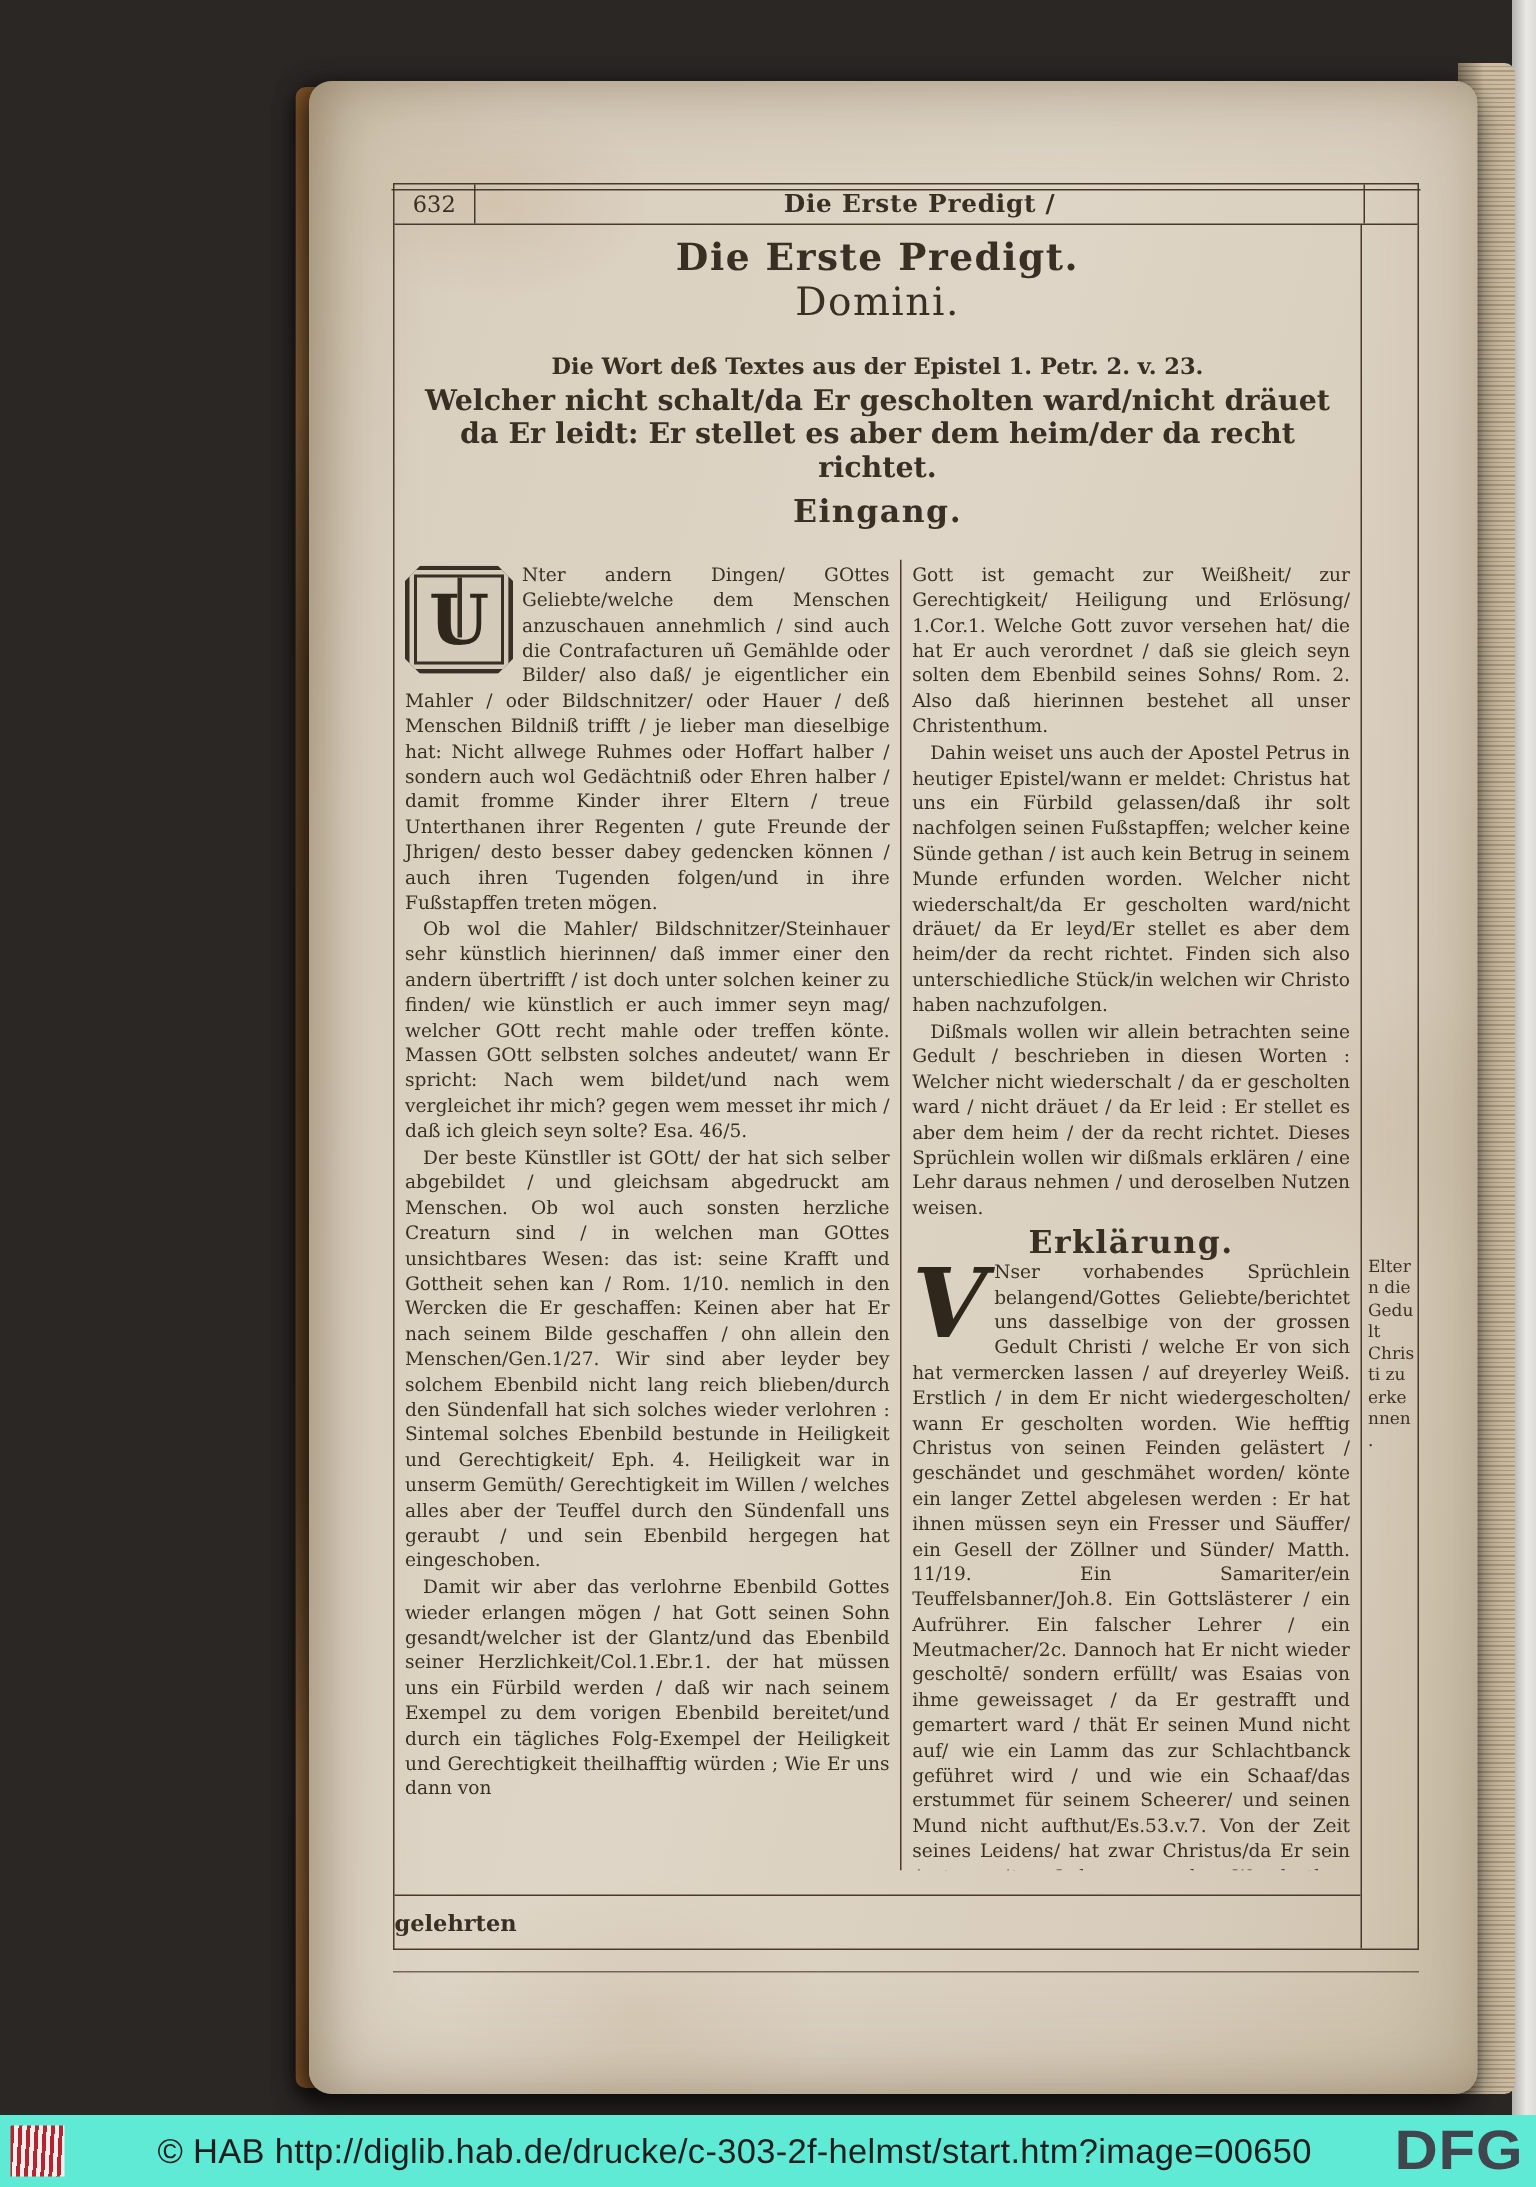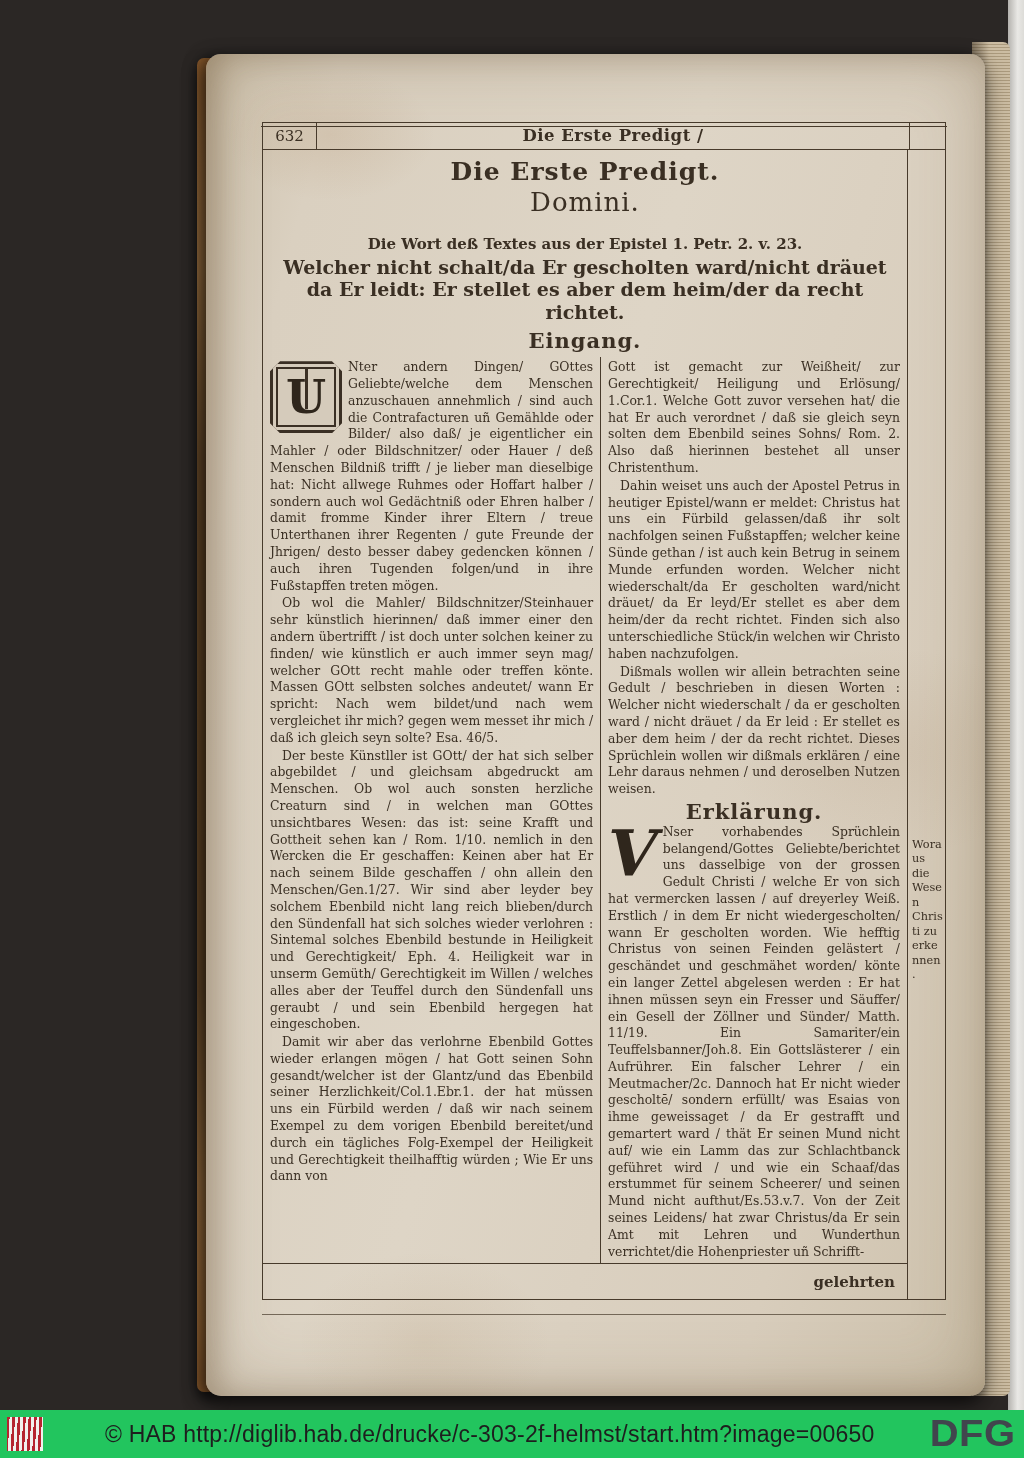--- a/index.html
+++ b/index.html
@@ -60,21 +60,21 @@
   .pageno-cell{
     width:54px;border-right:1.4px solid #473a2b;box-sizing:border-box;
     display:flex;align-items:center;justify-content:center;font-size:15px;
   }
   .runhead{flex:1;text-align:center;font-weight:bold;font-size:16.5px;padding-top:3px;letter-spacing:.5px;}
   .hdr-right{width:36px;border-left:1.4px solid #473a2b;box-sizing:border-box;}
   .frame-body{display:flex;height:calc(100% - 27px);}
   .margin-left{width:60px;border-right:1.4px solid #473a2b;box-sizing:border-box;position:relative;}
   .margin-right{width:38px;border-left:1.4px solid #473a2b;box-sizing:border-box;position:relative;}
   .mnote{position:absolute;left:4px;right:2px;font-size:11.3px;line-height:1.28;word-break:break-word;}
-  .main{flex:1;display:flex;flex-direction:column;position:relative;min-width:0;}
+  .main{flex:1;display:flex;flex-direction:column;position:relative;min-width:0;gap:16px;}
   
   .title-block{text-align:center;padding-top:7px;}
   .t1{font-size:25px;font-weight:bold;letter-spacing:1px;}
   .t2{font-size:43px;font-weight:bold;line-height:1.02;margin-top:2px;}
   .t2 .antiqua{font-weight:normal;font-size:36px;margin-left:9px;letter-spacing:1px;}
   .t3{font-size:26px;margin-top:1px;letter-spacing:1px;}
   .ref{font-size:15px;font-weight:bold;margin-top:18px;}
   .verse{font-size:19px;font-weight:bold;margin-top:3px;line-height:1.18;padding:0 12px;}
   .h-sec{font-size:21px;font-weight:bold;margin-top:5px;text-align:center;letter-spacing:1px;}
   
@@ -97,27 +97,27 @@
     font-size:46px;font-weight:bold;color:#2f261c;
   }
   .erk-heading{font-size:21px;font-weight:bold;text-align:center;margin:6px 0 3px 0 !important;
                text-indent:0 !important;letter-spacing:1px;}
   .erk-initial{
     float:left;font-size:64px;line-height:52px;font-style:italic;font-weight:bold;
     margin:4px 5px 0 0;color:#2f261c;
   }
   .catchword-row{
     height:36px;border-top:1.4px solid #473a2b;box-sizing:border-box;
-    display:flex;justify-content:flex-end;align-items:center;
+    display:flex;align-items:center;
     padding-right:12px;font-weight:bold;font-size:15px;
   }
   
   .footer{
     position:absolute;left:0;bottom:0;width:1024px;height:48px;
-    background:#22c55e;display:flex;align-items:center;
+    background:#5eead4;display:flex;align-items:center;
     font-family:"Liberation Sans", sans-serif;
   }
   .hab-logo{
     width:36px;height:34px;margin-left:7px;flex:0 0 auto;
     background:repeating-linear-gradient(93deg,#b5242f 0 2.6px,#f1f0ee 2.6px 5.4px);
   }
   .footer-text{flex:1;text-align:center;font-size:23px;color:#1e1e1e;letter-spacing:.2px;}
   .dfg{font-weight:bold;font-size:37px;color:#41454d;margin-right:8px;letter-spacing:.5px;
        transform:scaleX(1.08);transform-origin:right;}
 </style>
@@ -169,21 +169,21 @@
               </p>
             </div>
           </div>
 
           <div class="catchword-row">
             <span>gelehrten</span>
           </div>
         </div>
 
         <div class="margin-right">
-          <div class="mnote" style="top:688px">Woraus die Wesen Christi zu erkennen.</div>
+          <div class="mnote" style="top:688px">Eltern die Gedult Christi zu erkennen.</div>
         </div>
 
       </div>
     </div>
     <div class="below-rule"></div>
   </div>
 
   <div class="footer">
     <div class="hab-logo"></div>
     <div class="footer-text">© HAB http://diglib.hab.de/drucke/c-303-2f-helmst/start.htm?image=00650</div>

